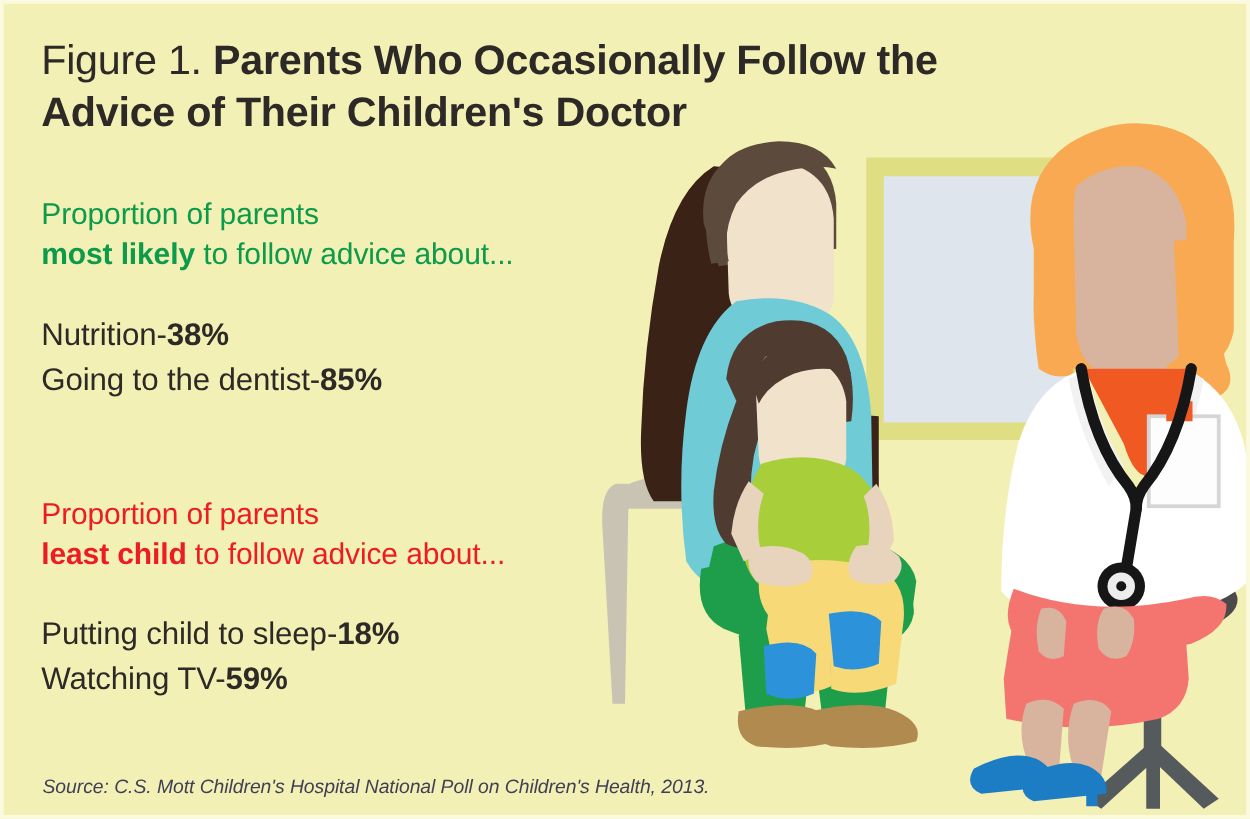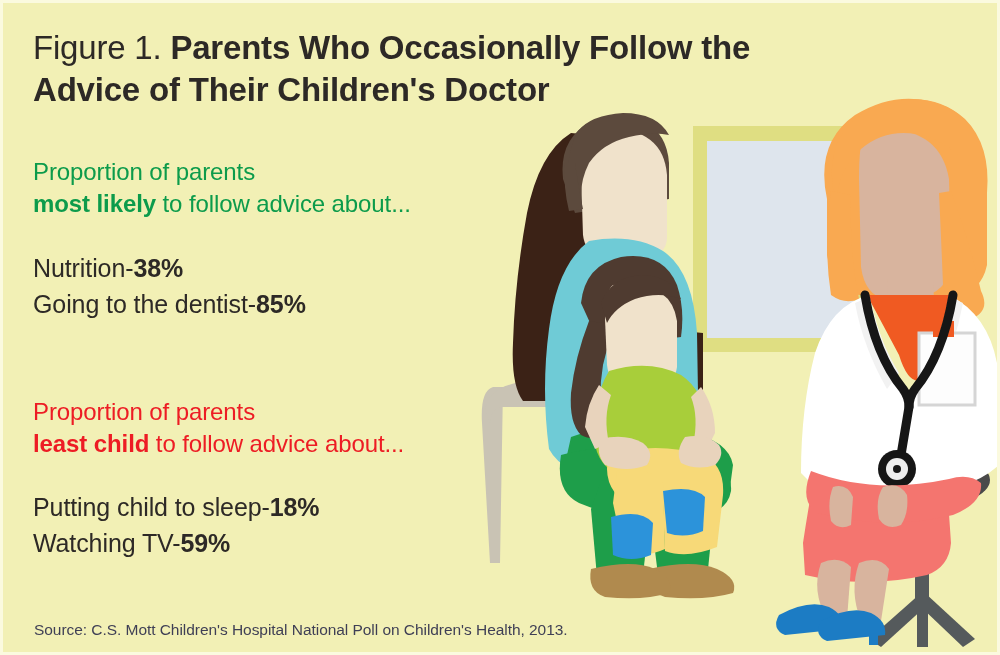--- a/index.html
+++ b/index.html
@@ -49,21 +49,21 @@
     font-stretch:condensed;
     letter-spacing:-0.1px;
   }
   .list-green{top:248px;}
   .list-red{top:487px;}
   .list .row{white-space:nowrap;}
   .list .pct{font-weight:700;}
 
   .source{
     position:absolute;left:31px;top:618px;
-    font-size:15.5px;
+    font-size:15.5px;font-style:italic;
     color:#3F3F55;
     font-stretch:condensed;
     letter-spacing:-0.05px;
   }
 </style>
 </head>
 <body>
 
 <div id="poster">
 

